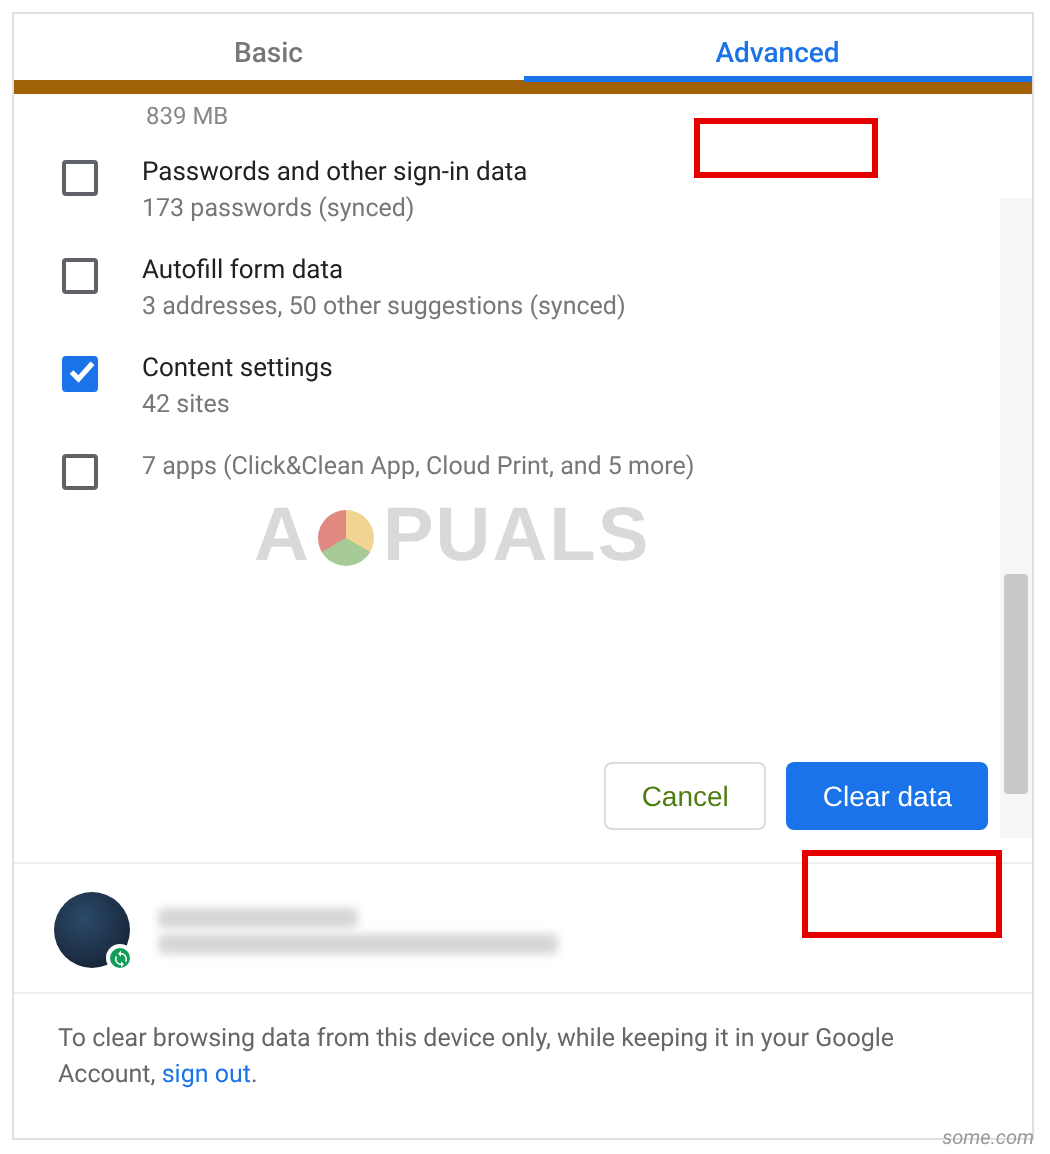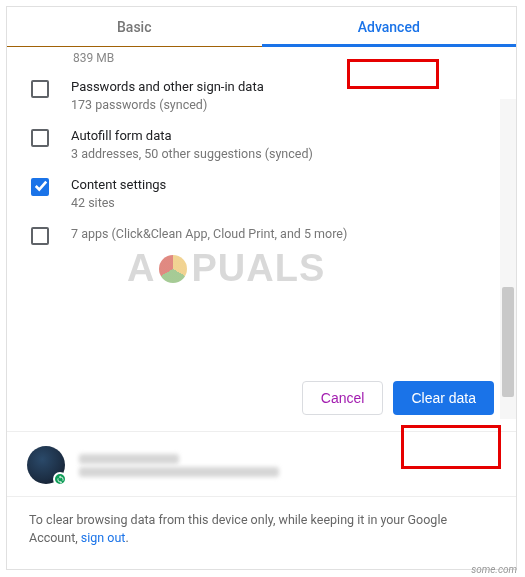--- a/index.html
+++ b/index.html
@@ -24,21 +24,21 @@
   .header {
     padding: 18px 20px 10px 20px;
   }
   .title {
     font-size: 15px;
     color: #202124;
     font-weight: 400;
   }
   .tabs {
     display: flex;
-    border-bottom: 1px solid #a16207;
+    border-bottom: 7px solid #a16207;
     height: 40px;
   }
   .tab {
     flex: 1;
     text-align: center;
     line-height: 40px;
     font-size: 14px;
     font-weight: 500;
     color: #777;
     position: relative;
@@ -115,21 +115,21 @@
   .btn {
     font-size: 14px;
     font-weight: 500;
     padding: 8px 18px;
     border-radius: 4px;
     cursor: pointer;
     border: none;
   }
   .btn.cancel {
     background: #fff;
-    color: #a21caf;
+    color: #4d7c0f;
     border: 1px solid #dadce0;
   }
   .btn.primary {
     background: #1a73e8;
     color: #fff;
   }
   .red-box.btn-box {
     left: 394px; top: 418px; width: 100px; height: 44px;
   }
   .account {

